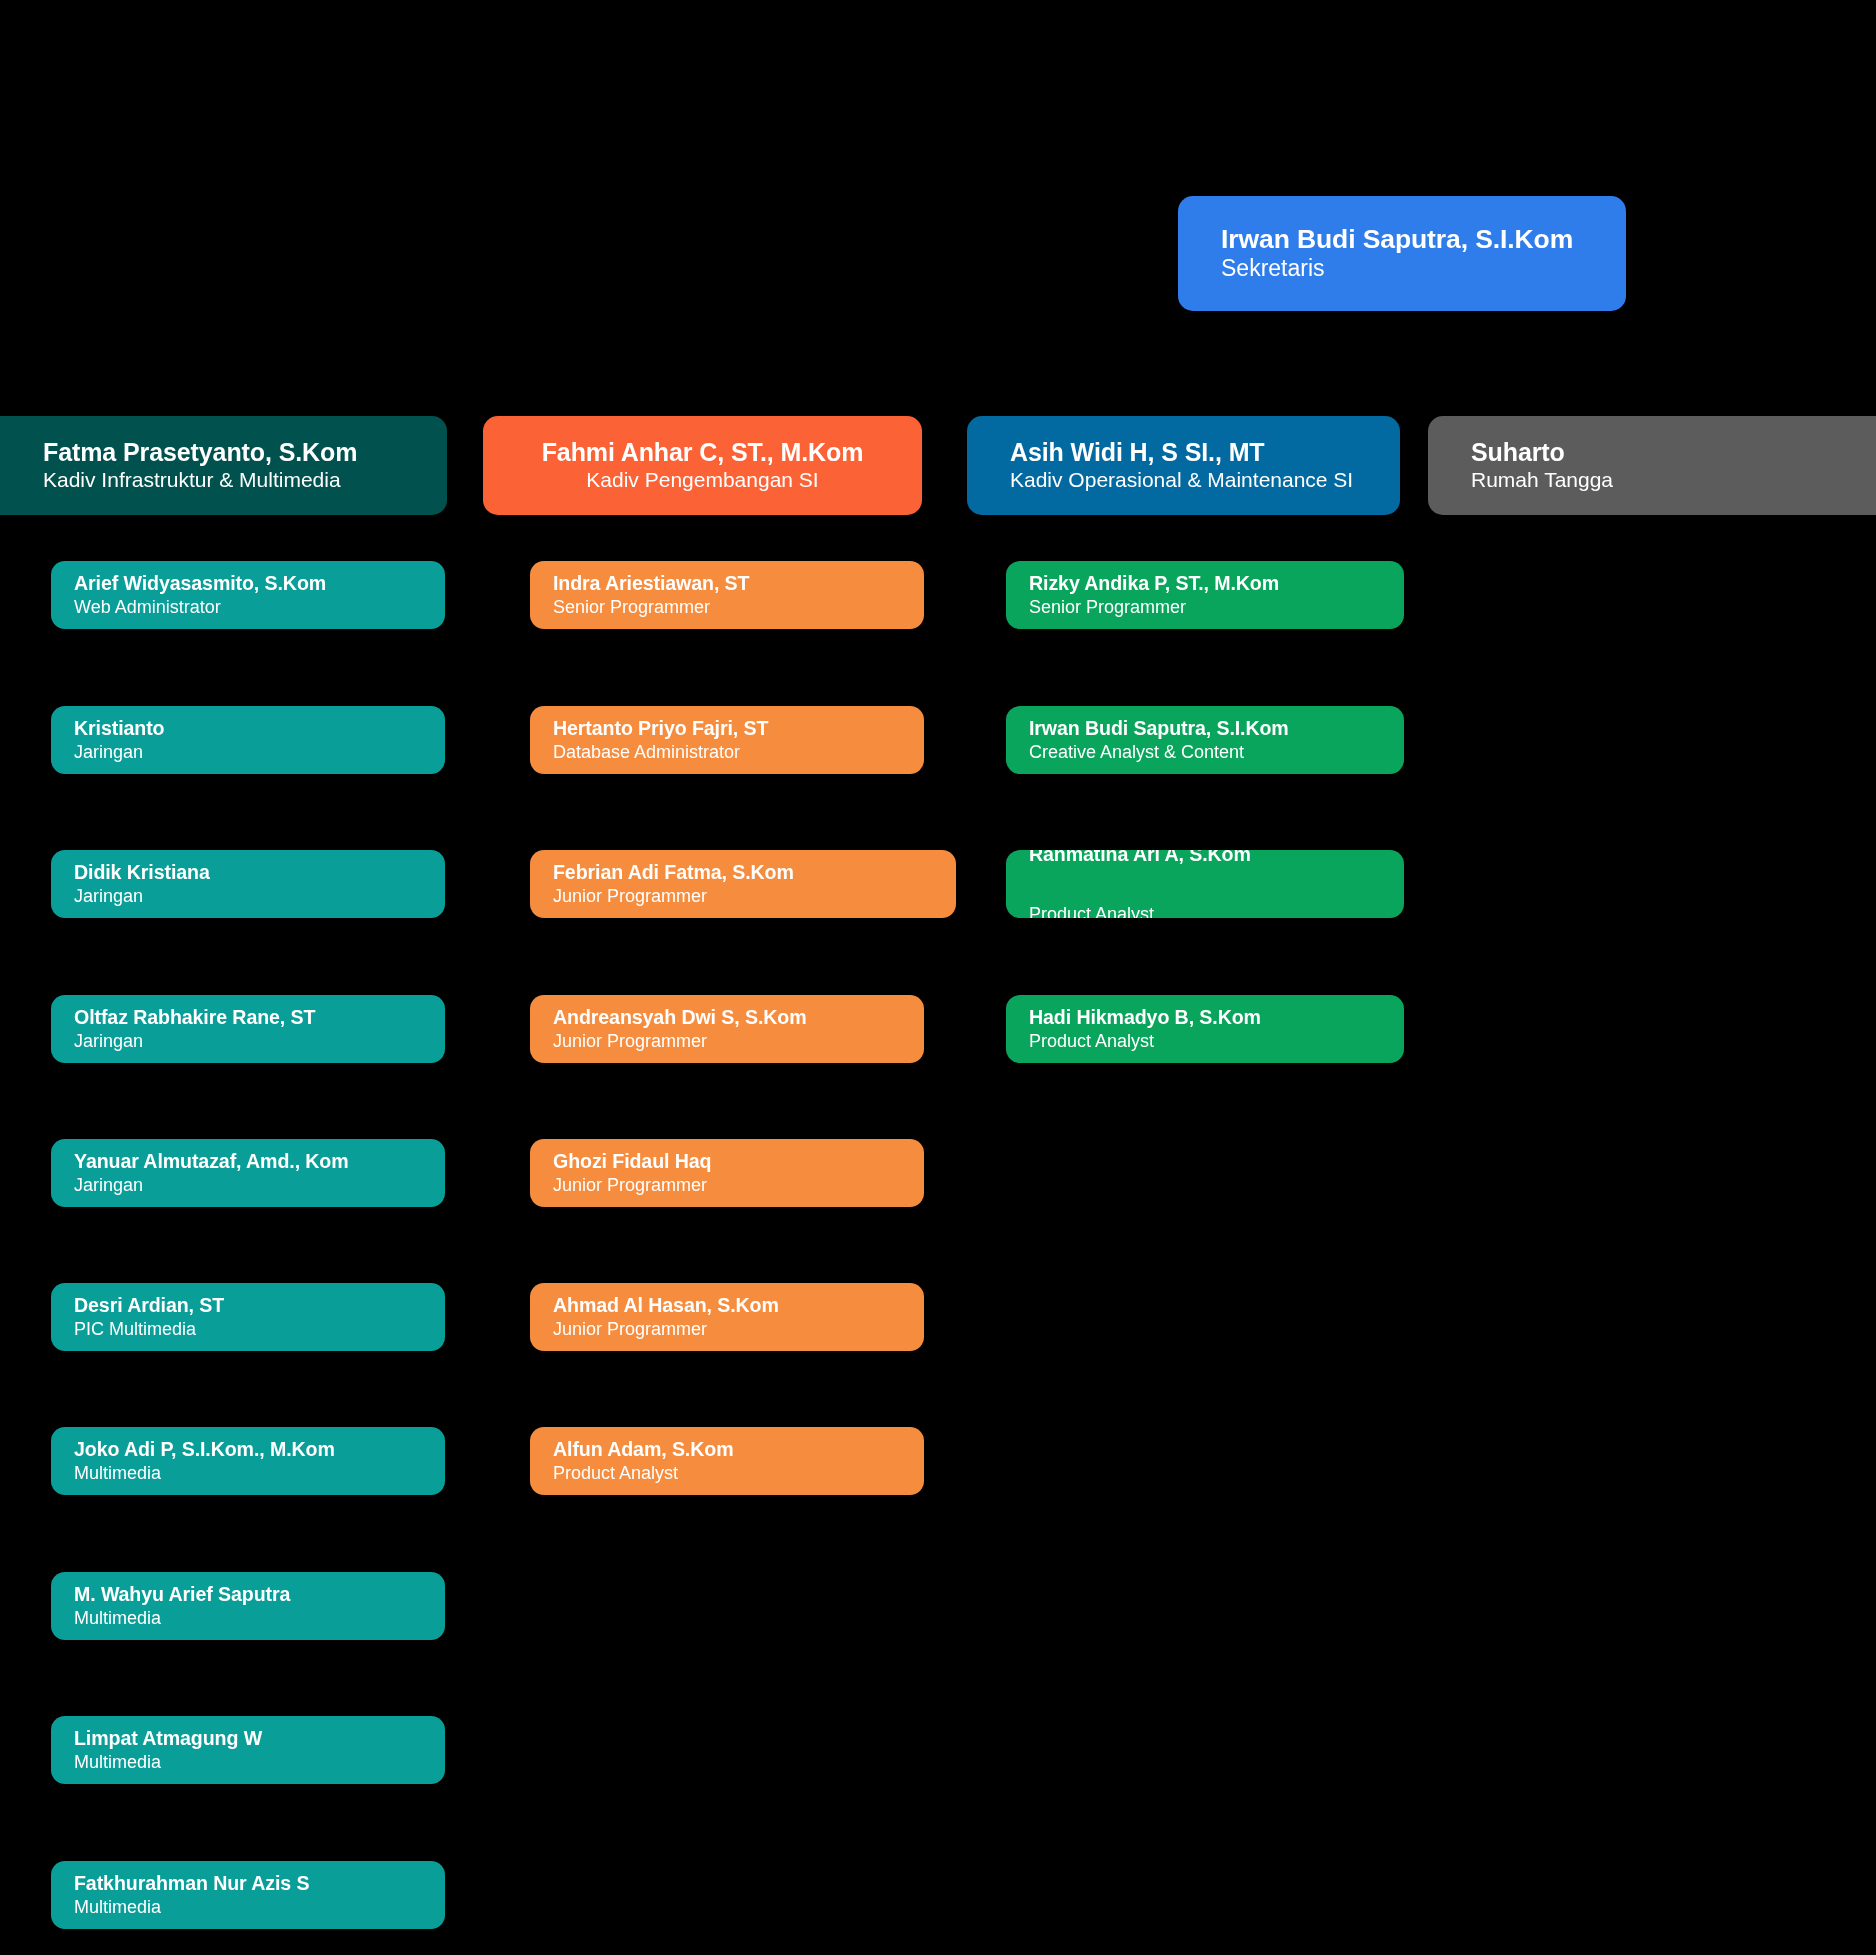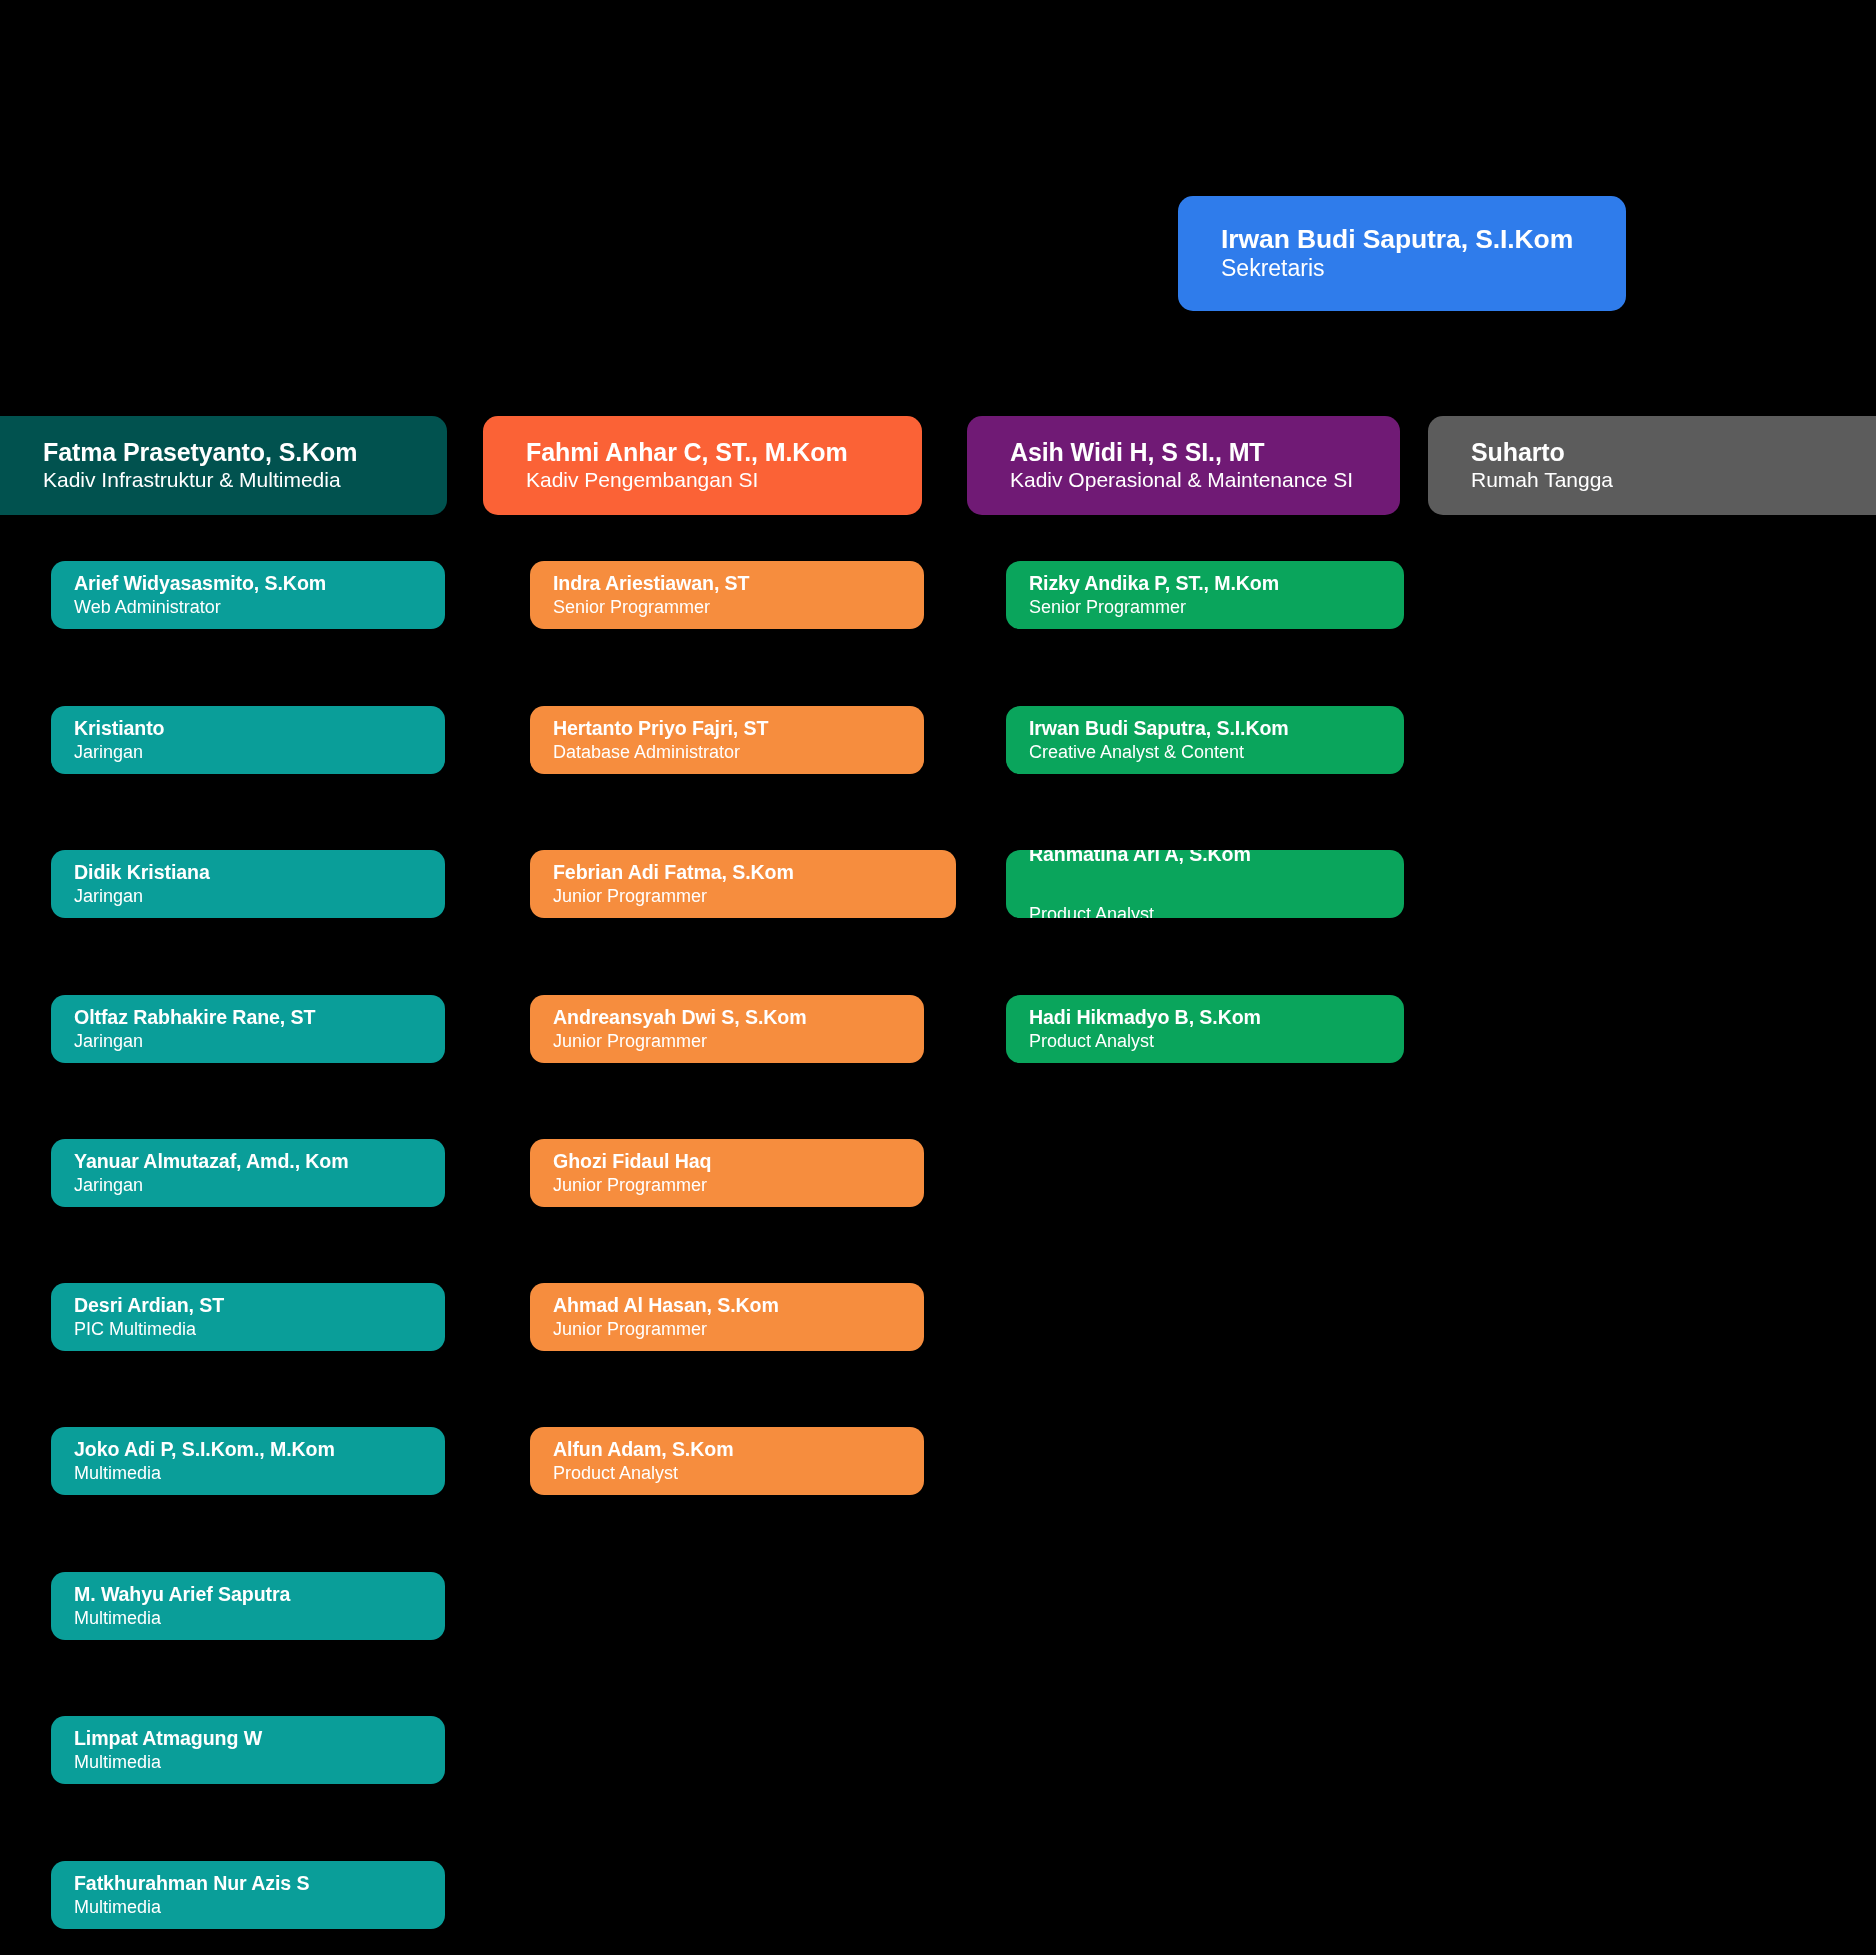--- a/index.html
+++ b/index.html
@@ -75,22 +75,22 @@
   .divhead {
     top: 416px;
     height: 99px;
     border-radius: 15px;
     padding: 0 43px;
   }
   .divhead .nm { font-size: 25px; line-height: 1.2; }
   .divhead .rl { font-size: 21px; line-height: 1.25; }
 
   .dh0 { left: -15px; width: 462px;  background: #01524f; border-radius: 0 15px 15px 0; padding-left: 58px; }
-  .dh1 { left: 483px; width: 439px;  background: #fb6236; }
-  .dh2 { left: 967px; width: 433px; background: #701a75; }
+  .dh1 { left: 483px; width: 439px;  background: #fb6236; align-items: center; }
+  .dh2 { left: 967px; width: 433px; background: #0369a1; }
   .dh3 { left: 1428px; width: 464px; background: #5c5c5c; border-radius: 15px 0 0 15px; }
 
   
   .member {
     height: 68px;
     border-radius: 14px;
     padding: 0 23px;
   }
   .member .nm { font-size: 19.6px; line-height: 1.25; }
   .member .rl { font-size: 18px; line-height: 1.3; }

